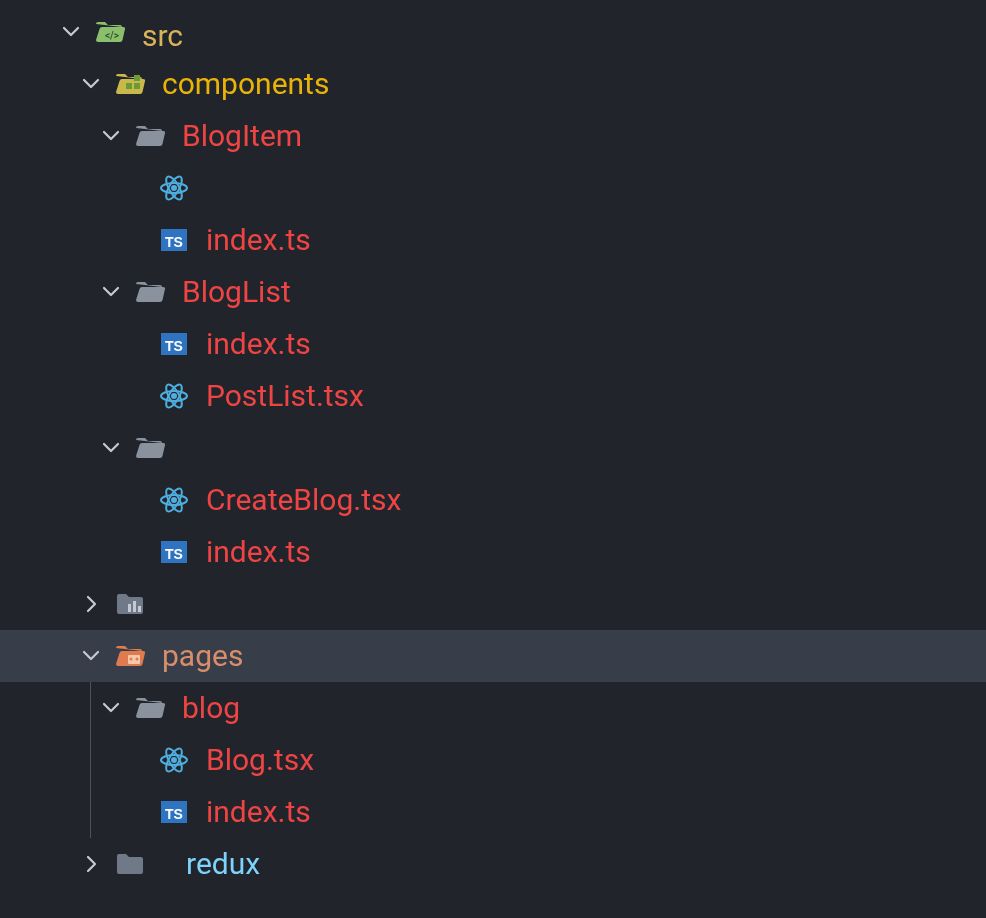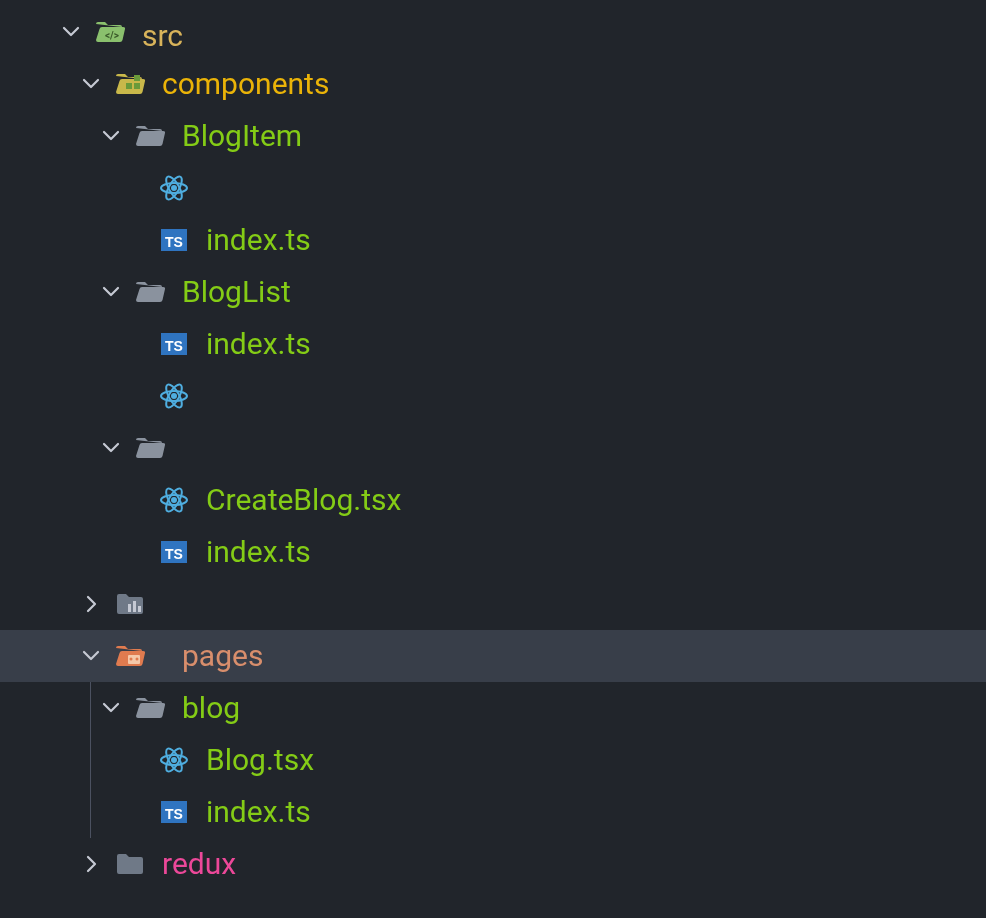--- a/index.html
+++ b/index.html
@@ -51,23 +51,23 @@
       align-items: center;
       justify-content: center;
       flex-shrink: 0;
       margin-right: 16px;
     }
     .label {
       line-height: 1;
     }
     .label.yellow { color: #d8b35a; margin-top: 8px; }
     .label.green { color: #eab308; }
-    .label.teal { color: #84cc16; }
-    .label.salmon { color: #d88e6c; margin-left: 20px; }
-    .label.gray { color: #ec4899; }
+    .label.teal { color: #ef4444; }
+    .label.salmon { color: #d88e6c; }
+    .label.gray { color: #7dd3fc; margin-left: 24px; }
     .indent-guide {
       width: 20px;
       flex-shrink: 0;
       align-self: stretch;
       position: relative;
     }
     .indent-guide.line::before {
       content: "";
       position: absolute;
       left: 10px;
@@ -207,20 +207,21 @@
 </div>
 
 <div class="tree-row">
   <div class="pad" style="width:124px"></div>
   <span class="chevron-spacer"></span>
   <span class="icon">
     <svg viewBox="0 0 32 32" style="color:#4faee0">
         <use href="#react-atom"></use>
       </svg>
   </span>
+  <span class="label teal">PostList.tsx</span>
 </div>
 
 <div class="tree-row">
   <div class="pad" style="width:100px"></div>
   <span class="chevron">
       <svg viewBox="0 0 20 20">
         <use href="#chev-down"></use>
       </svg>
     </span>
   <span class="icon">

